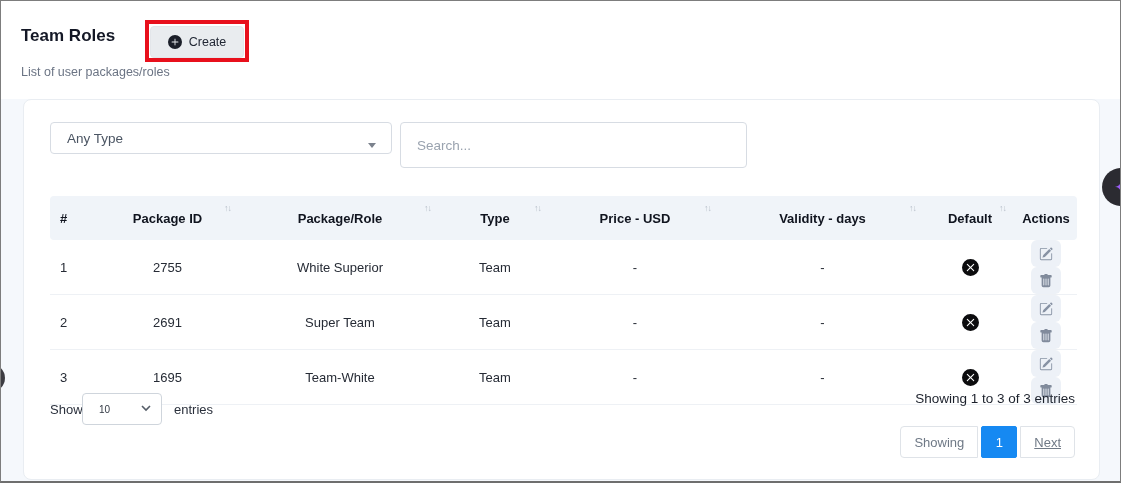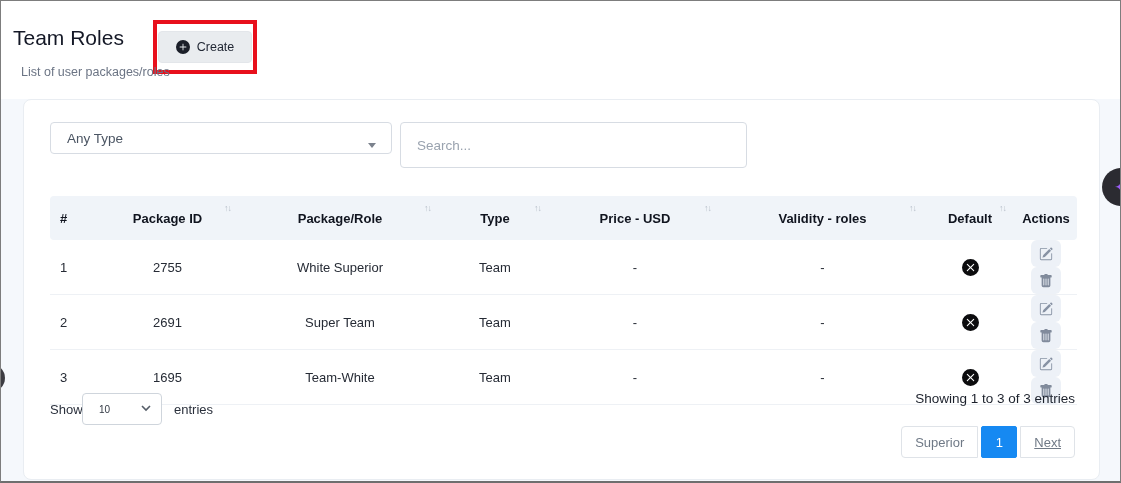--- a/index.html
+++ b/index.html
@@ -5,24 +5,24 @@
   * { margin:0; padding:0; box-sizing:border-box; }
   body { background:#ddd; font-family:"Liberation Sans", sans-serif; }
   .screen {
     position:relative; width:1121px; height:483px; background:#fff;
     border:1px solid #7d7d7d; border-bottom:2px solid #6e6e6e;
     overflow:hidden; font-family:"Liberation Sans", sans-serif;
   }
   .lower-bg { position:absolute; left:0; top:98px; right:0; bottom:0; background:#f5f8fc; }
 
   
-  .page-title { position:absolute; left:12px; top:25px; font-size:21px; font-weight:400; color:#141826; }
+  .page-title { position:absolute; left:20px; top:25px; font-size:17px; font-weight:700; color:#141826; }
   .annotation {
-    position:absolute; left:152px; top:19px; width:104px; height:54px;
-    border:4px solid #e8101c; display:flex; align-items:center; justify-content:center;
+    position:absolute; left:144px; top:19px; width:104px; height:42px;
+    border:4px solid #e8101c; display:flex; align-items:flex-end; justify-content:center;
   }
   .create-btn {
     width:94px; height:32px; background:#e9ecef; border:1px solid #e3e6ea; border-radius:4px;
     display:flex; align-items:center; justify-content:center; gap:7px;
     font-family:"Liberation Sans", sans-serif; font-size:12.5px; color:#222835; cursor:pointer;
   }
   .subtitle { position:absolute; left:20px; top:64px; font-size:12.5px; color:#6b7484; }
 
   
   .card {
@@ -126,21 +126,21 @@
           <col style="width:90px">
           <col style="width:62px">
       </colgroup>
       <thead>
         <tr>
           <th><span>#</span></th>
           <th><span>Package ID</span><span class="sort">↑↓</span></th>
           <th><span>Package/Role</span><span class="sort">↑↓</span></th>
           <th><span>Type</span><span class="sort">↑↓</span></th>
           <th><span>Price - USD</span><span class="sort">↑↓</span></th>
-          <th><span>Validity - roles</span><span class="sort">↑↓</span></th>
+          <th><span>Validity - days</span><span class="sort">↑↓</span></th>
           <th><span>Default</span><span class="sort">↑↓</span></th>
           <th><span>Actions</span></th>
         </tr>
       </thead>
       <tbody>
         <tr>
           <td>1</td>
           <td>2755</td>
           <td>White Superior</td>
           <td>Team</td>
@@ -224,21 +224,21 @@
     <div class="page-size-select">
       <span>10</span>
       <svg class="chevron" width="10" height="7" viewBox="0 0 10 7">
           <path d="M1 1l4 4 4-4" fill="none" stroke="#555d68" stroke-width="1.6"></path>
         </svg>
     </div>
     <span class="entries-label">entries</span>
     <div class="entries-info">Showing 1 to 3 of 3 entries</div>
 
     <div class="pagination">
-      <button class="page-btn prev">Superior</button>
+      <button class="page-btn prev">Showing</button>
       <button class="page-btn active">1</button>
       <button class="page-btn next">Next</button>
     </div>
   </div>
 
   <div class="ai-fab">
     <span>✦</span>
   </div>
   <div class="left-fab"></div>
 </div>

